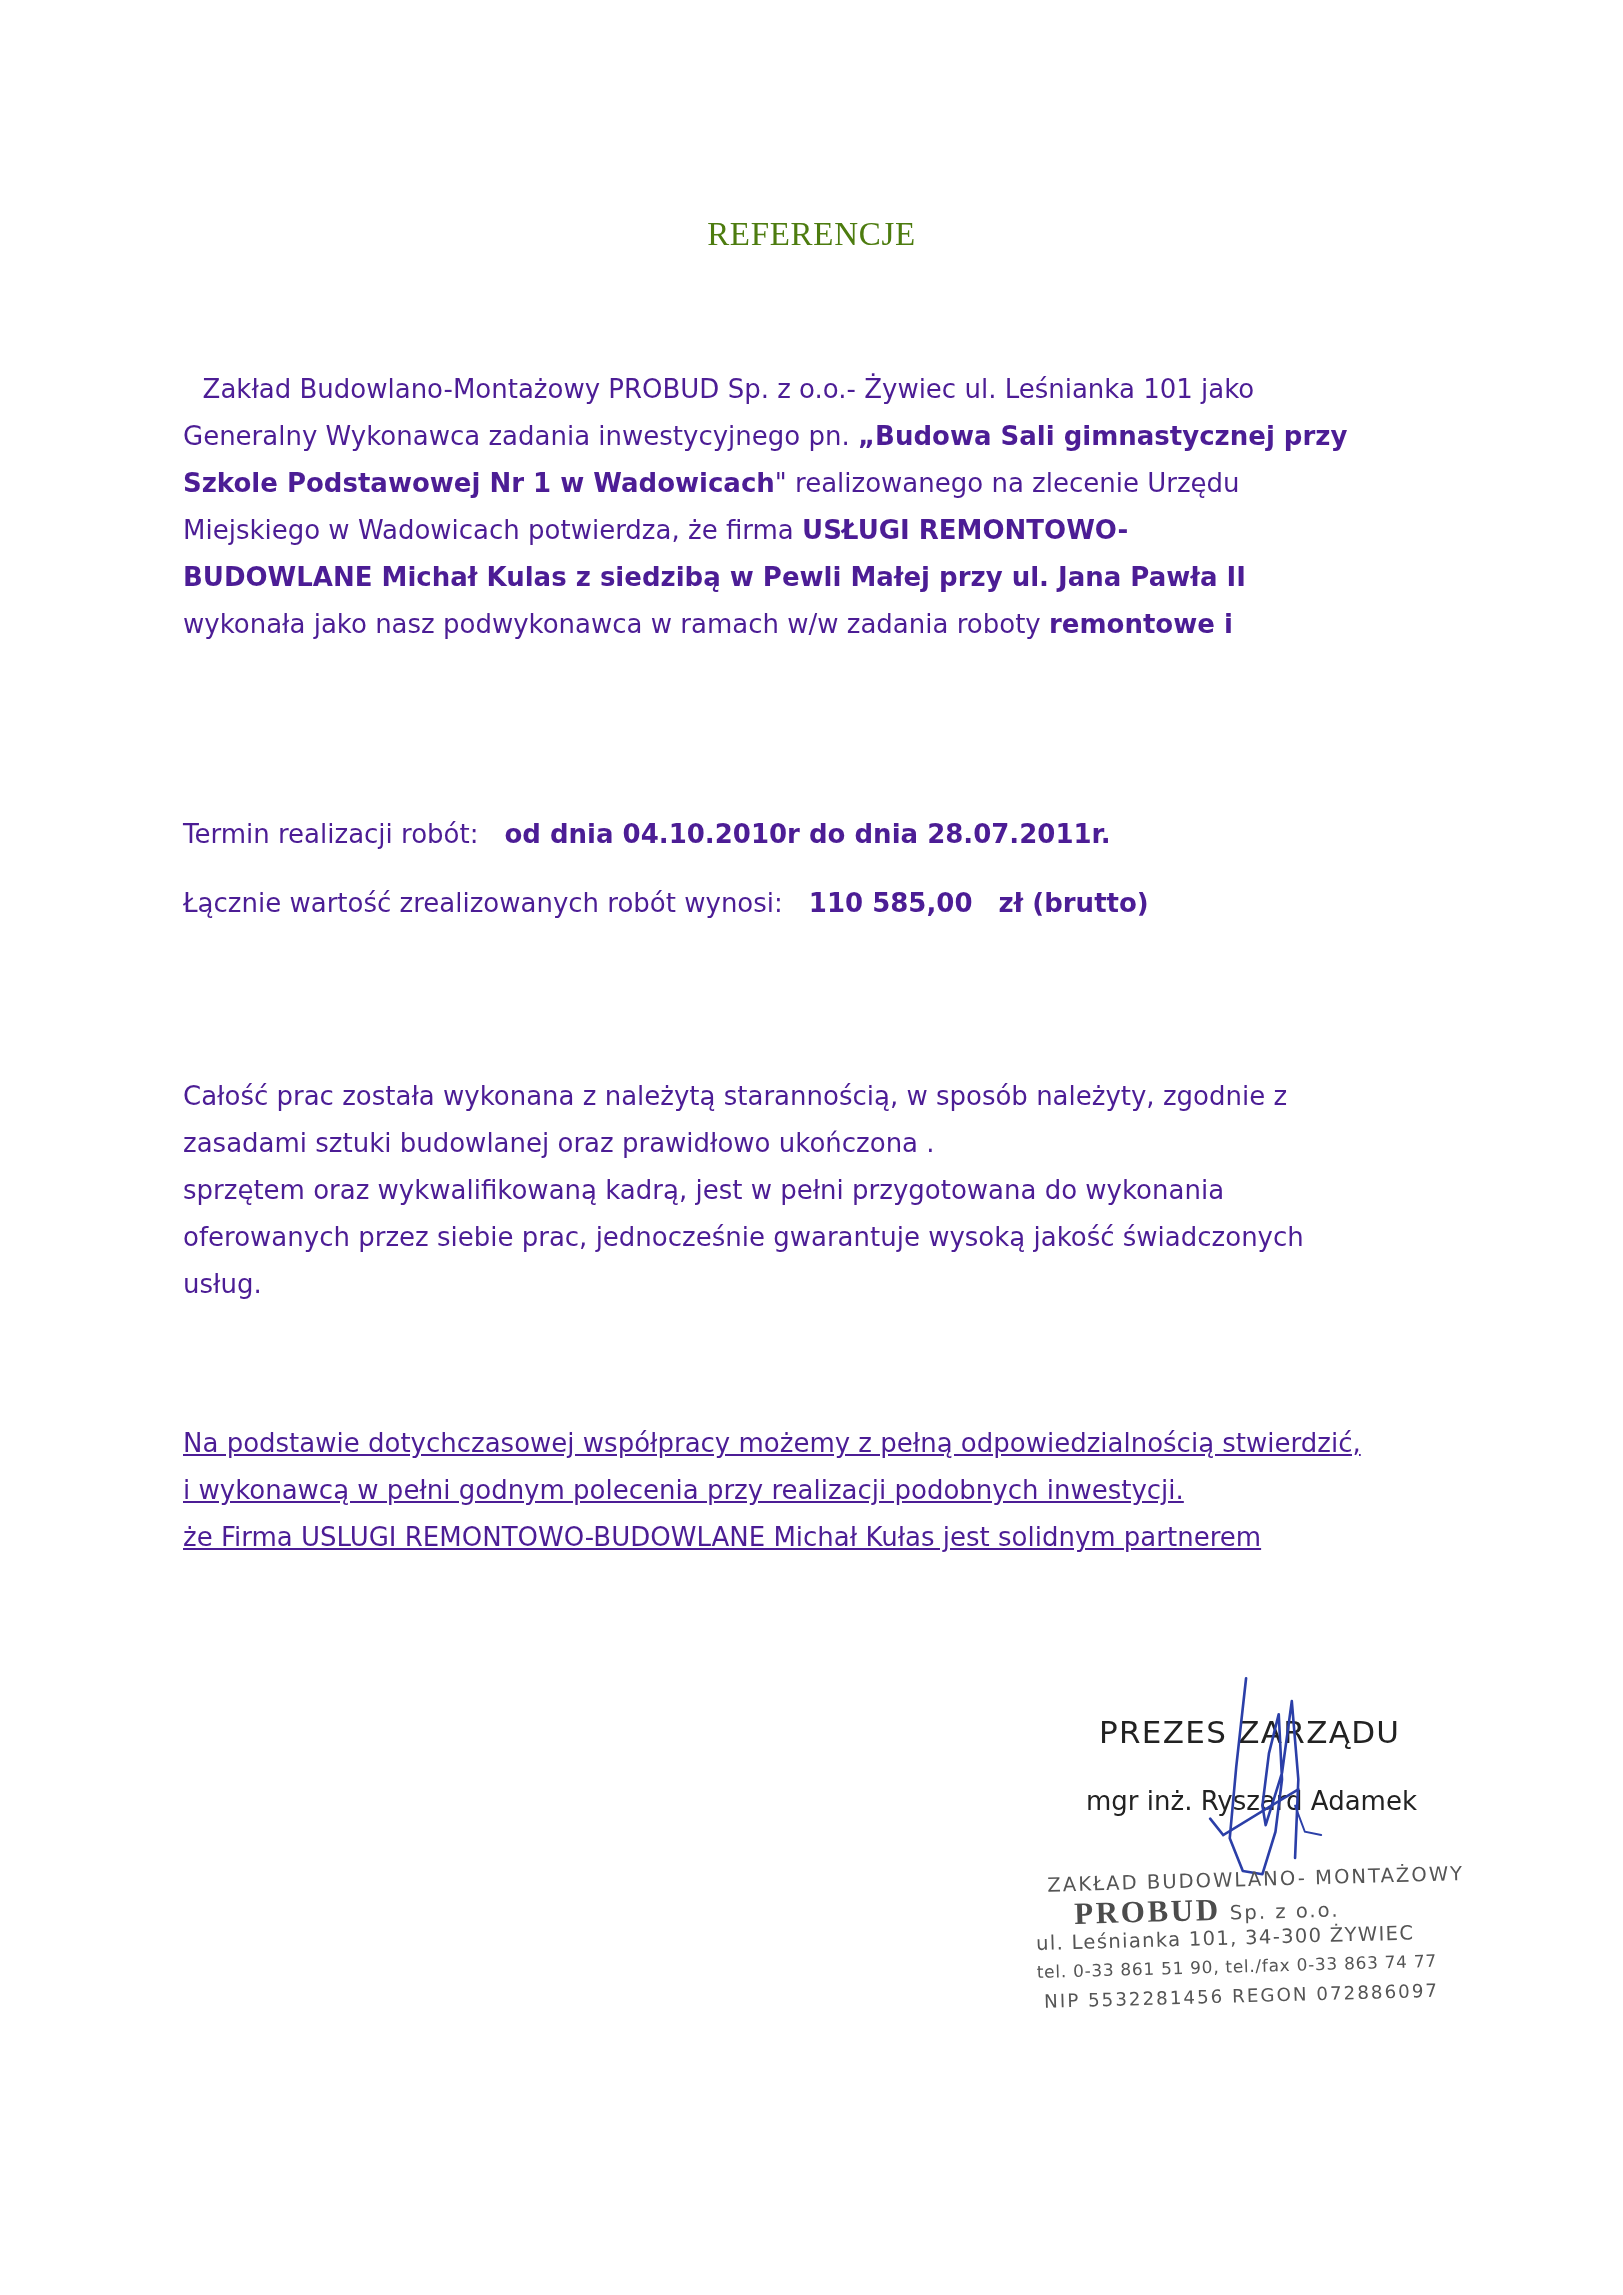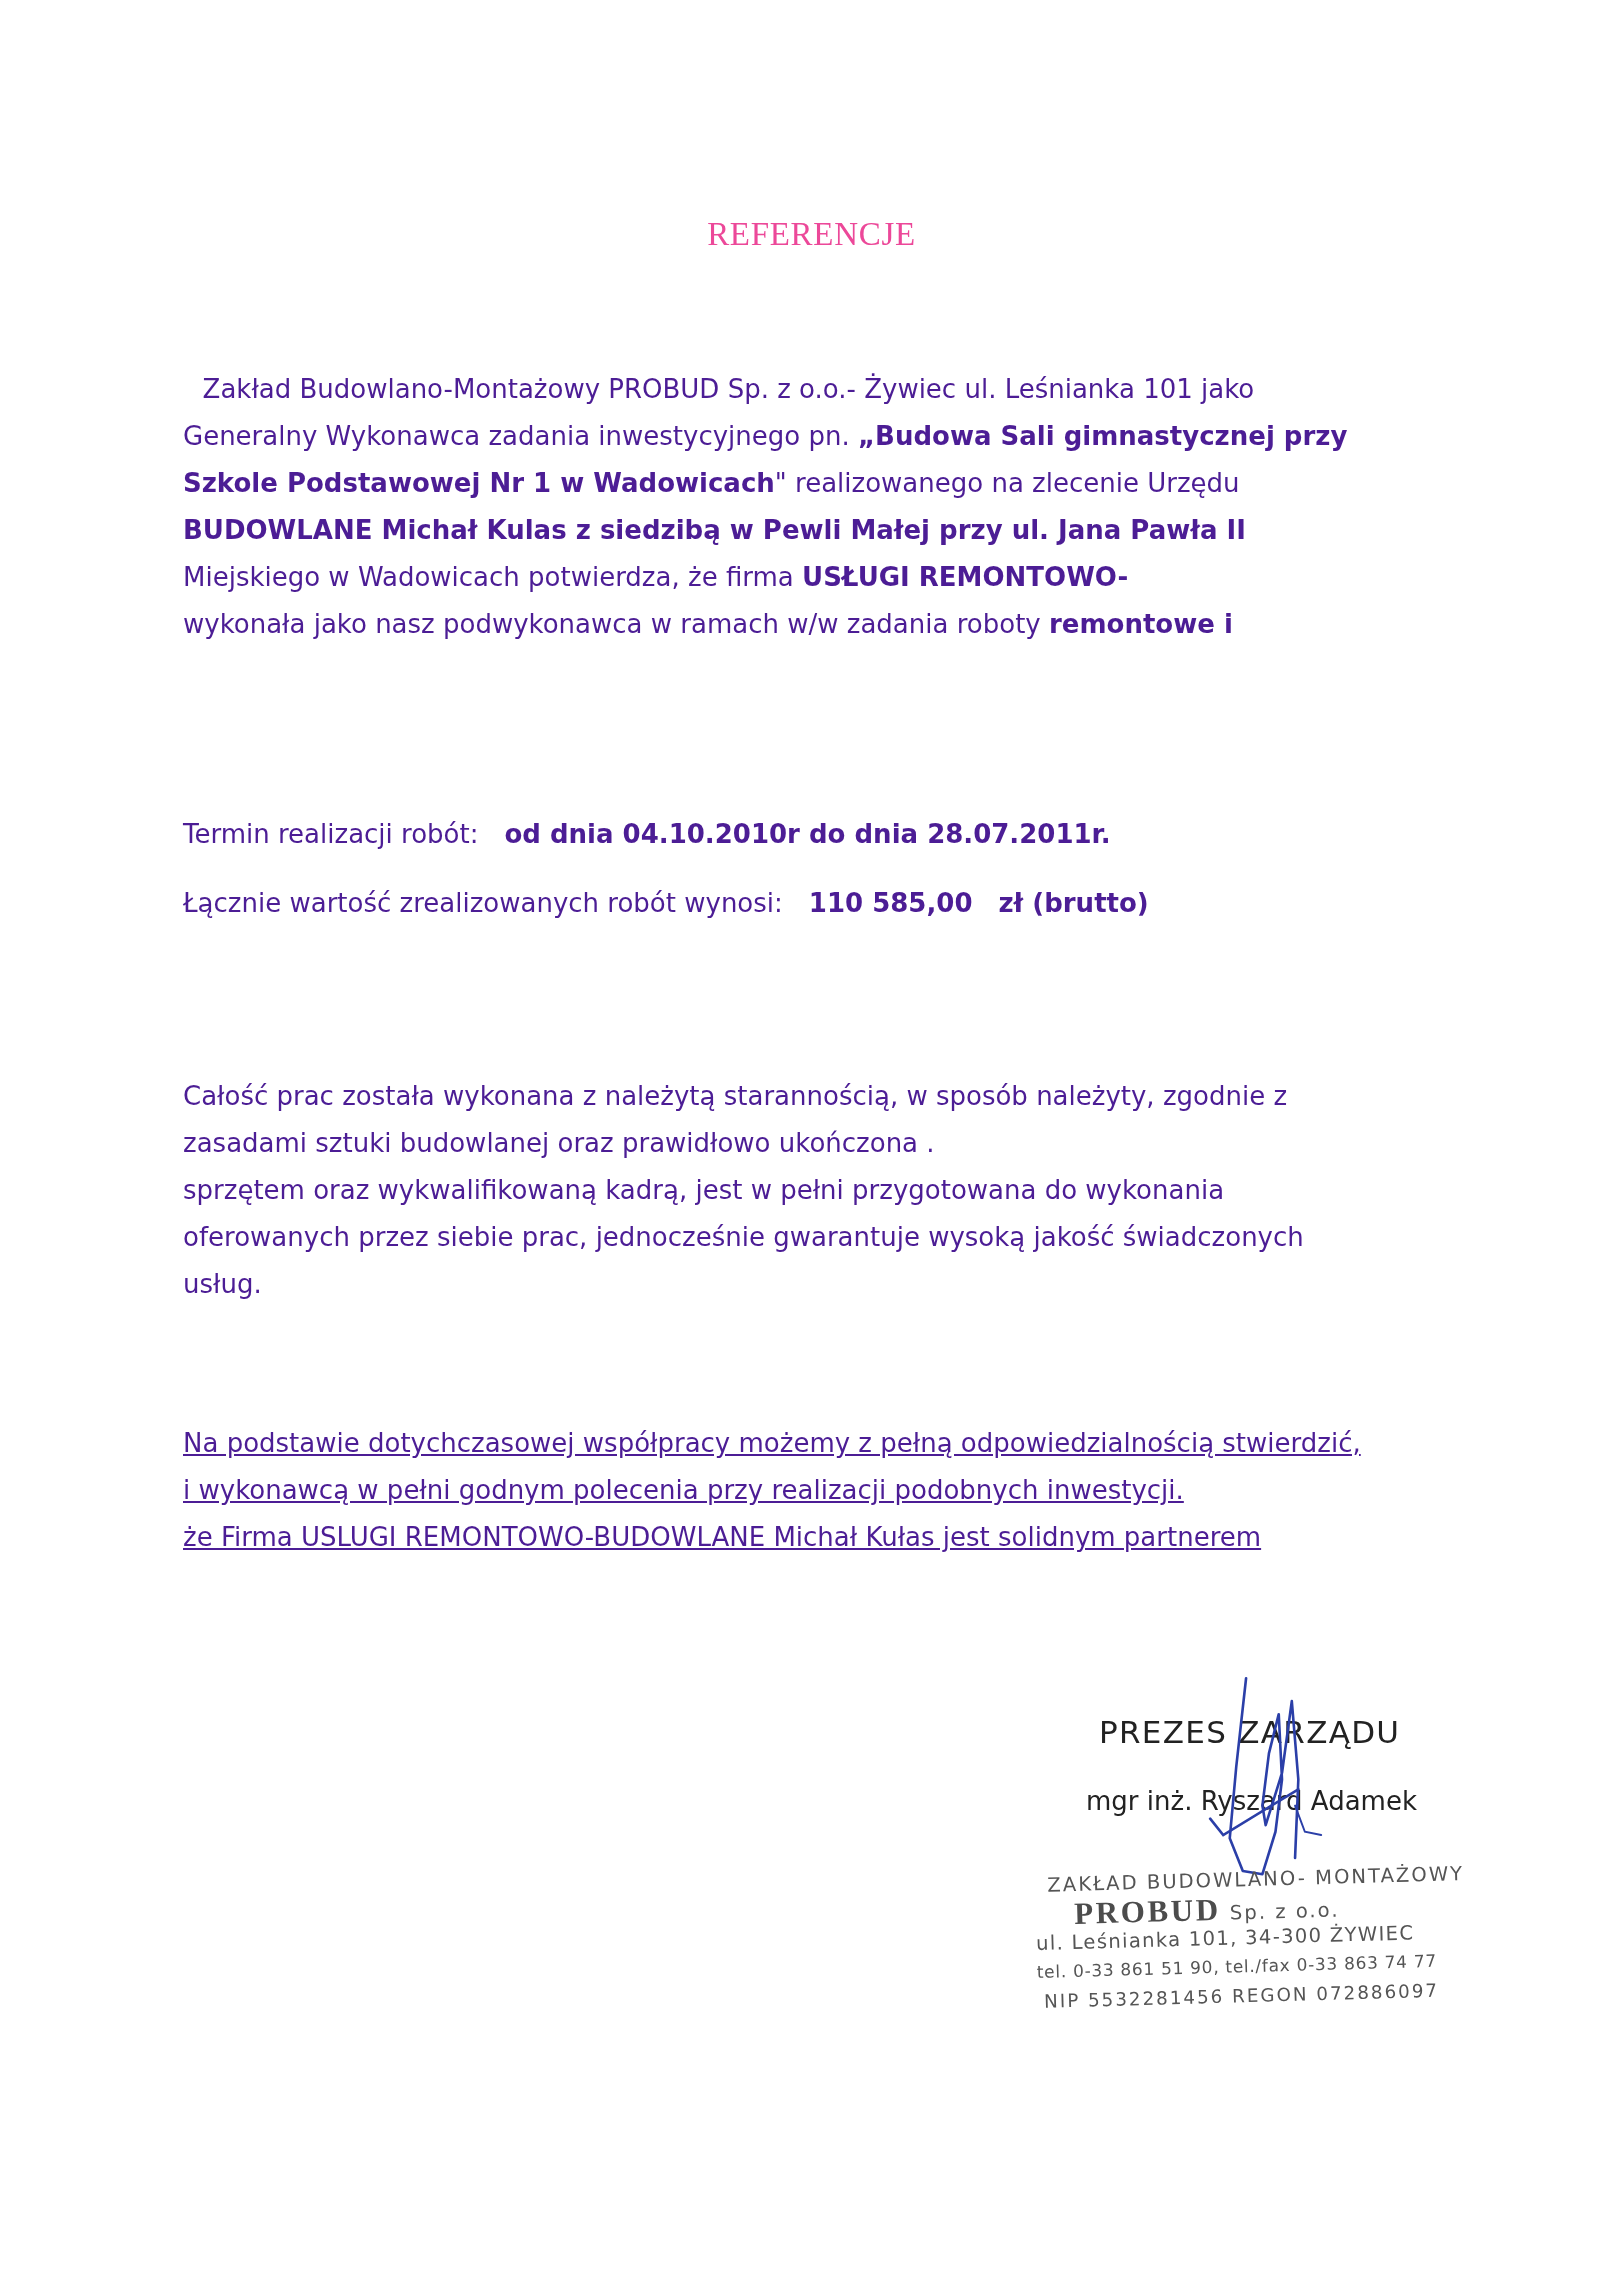--- a/index.html
+++ b/index.html
@@ -16,21 +16,21 @@
     }
     .title {
       position: absolute;
       left: 0;
       width: 1623px;
       top: 216px;
       text-align: center;
       font-family: "Liberation Serif", "DejaVu Serif", serif;
       font-size: 33px;
       letter-spacing: 0.7px;
-      color: #ec4899;
+      color: #4d7c0f;
     }
     .para {
       position: absolute;
       left: 183px;
       width: 1263px;
       font-family: "DejaVu Sans", "Liberation Sans", sans-serif;
       font-size: 26px;
       color: #4c1d95;
     }
     .line {
@@ -114,22 +114,22 @@
   </style>
 </head>
 <body>
 
 <div class="title">REFERENCJE</div>
 
 <div class="para" id="intro">
   <span class="line l0">Zakład Budowlano-Montażowy PROBUD Sp. z o.o.- Żywiec ul. Leśnianka 101  jako</span>
   <span class="line"><span>Generalny Wykonawca zadania inwestycyjnego pn. </span><span class="b">„Budowa Sali gimnastycznej przy</span></span>
   <span class="line"><span class="b">Szkole Podstawowej Nr 1 w Wadowicach</span><span>" realizowanego na zlecenie  Urzędu</span></span>
+  <span class="line"><span>Miejskiego w Wadowicach  potwierdza, że firma </span><span class="b">USŁUGI REMONTOWO-</span></span>
   <span class="line"><span class="b">BUDOWLANE Michał Kulas  z siedzibą w  Pewli Małej przy ul. Jana Pawła II</span></span>
-  <span class="line"><span>Miejskiego w Wadowicach  potwierdza, że firma </span><span class="b">USŁUGI REMONTOWO-</span></span>
   <span class="line"><span>wykonała jako nasz podwykonawca w ramach w/w zadania roboty </span><span class="b">remontowe i</span></span>
 </div>
 
 <div class="para" id="term">
   <span class="line"><span>Termin realizacji robót:</span><span class="gap"></span><span class="b">od dnia 04.10.2010r  do dnia 28.07.2011r.</span></span>
 </div>
 
 <div class="para" id="value">
   <span class="line"><span>Łącznie wartość zrealizowanych robót wynosi:</span><span class="gap"></span><span class="b">110 585,00</span><span class="gap"></span><span class="b">zł (brutto)</span></span>
 </div>

